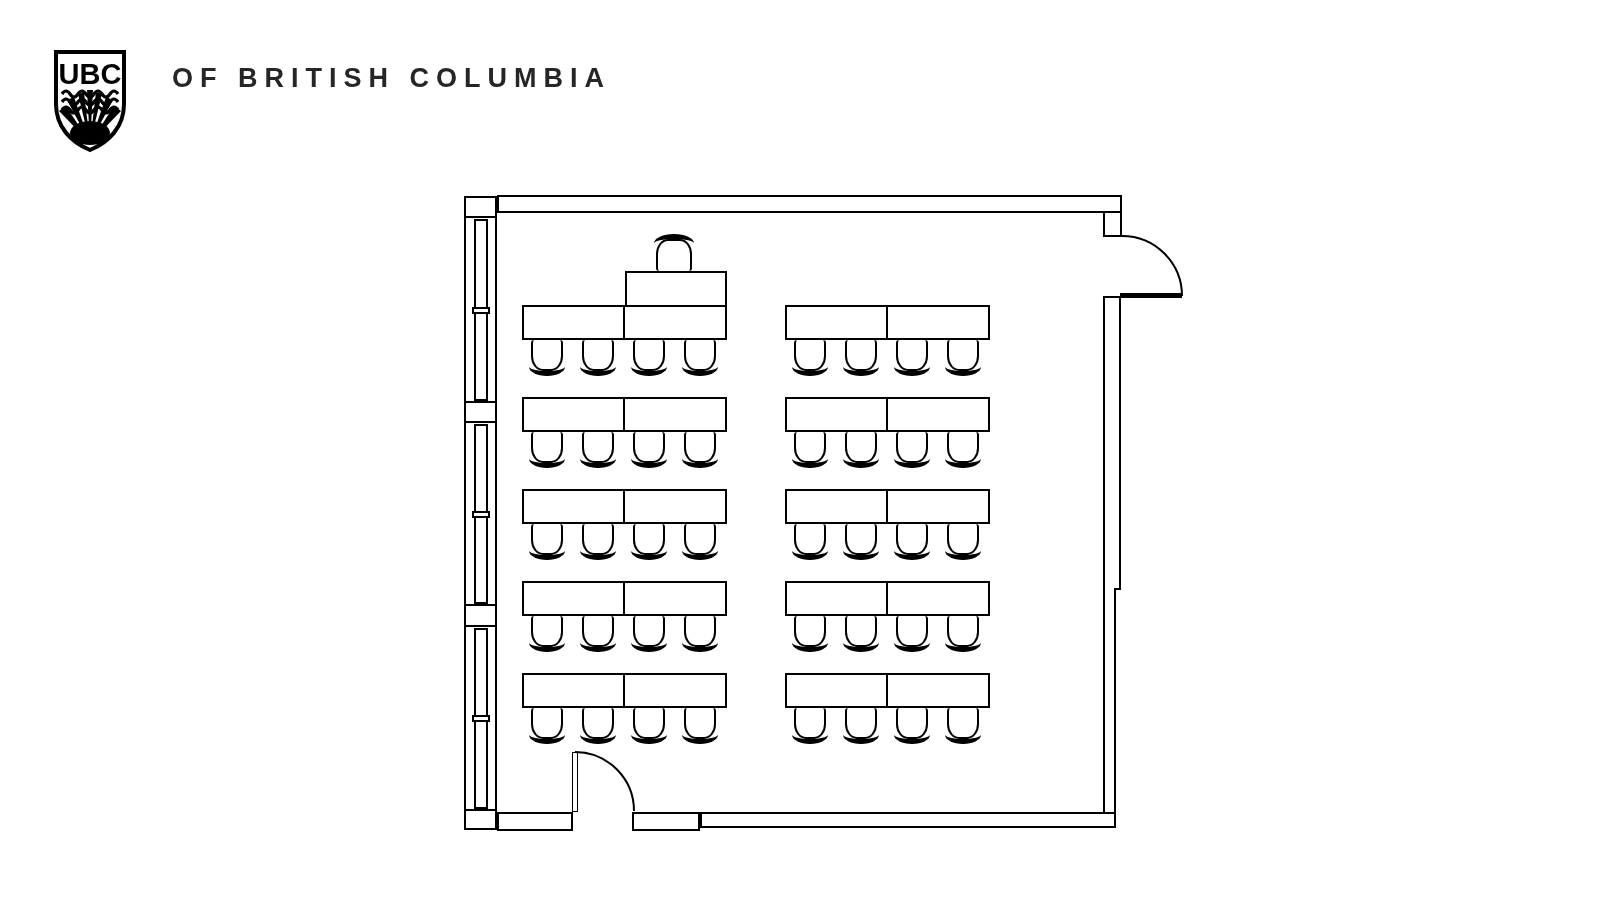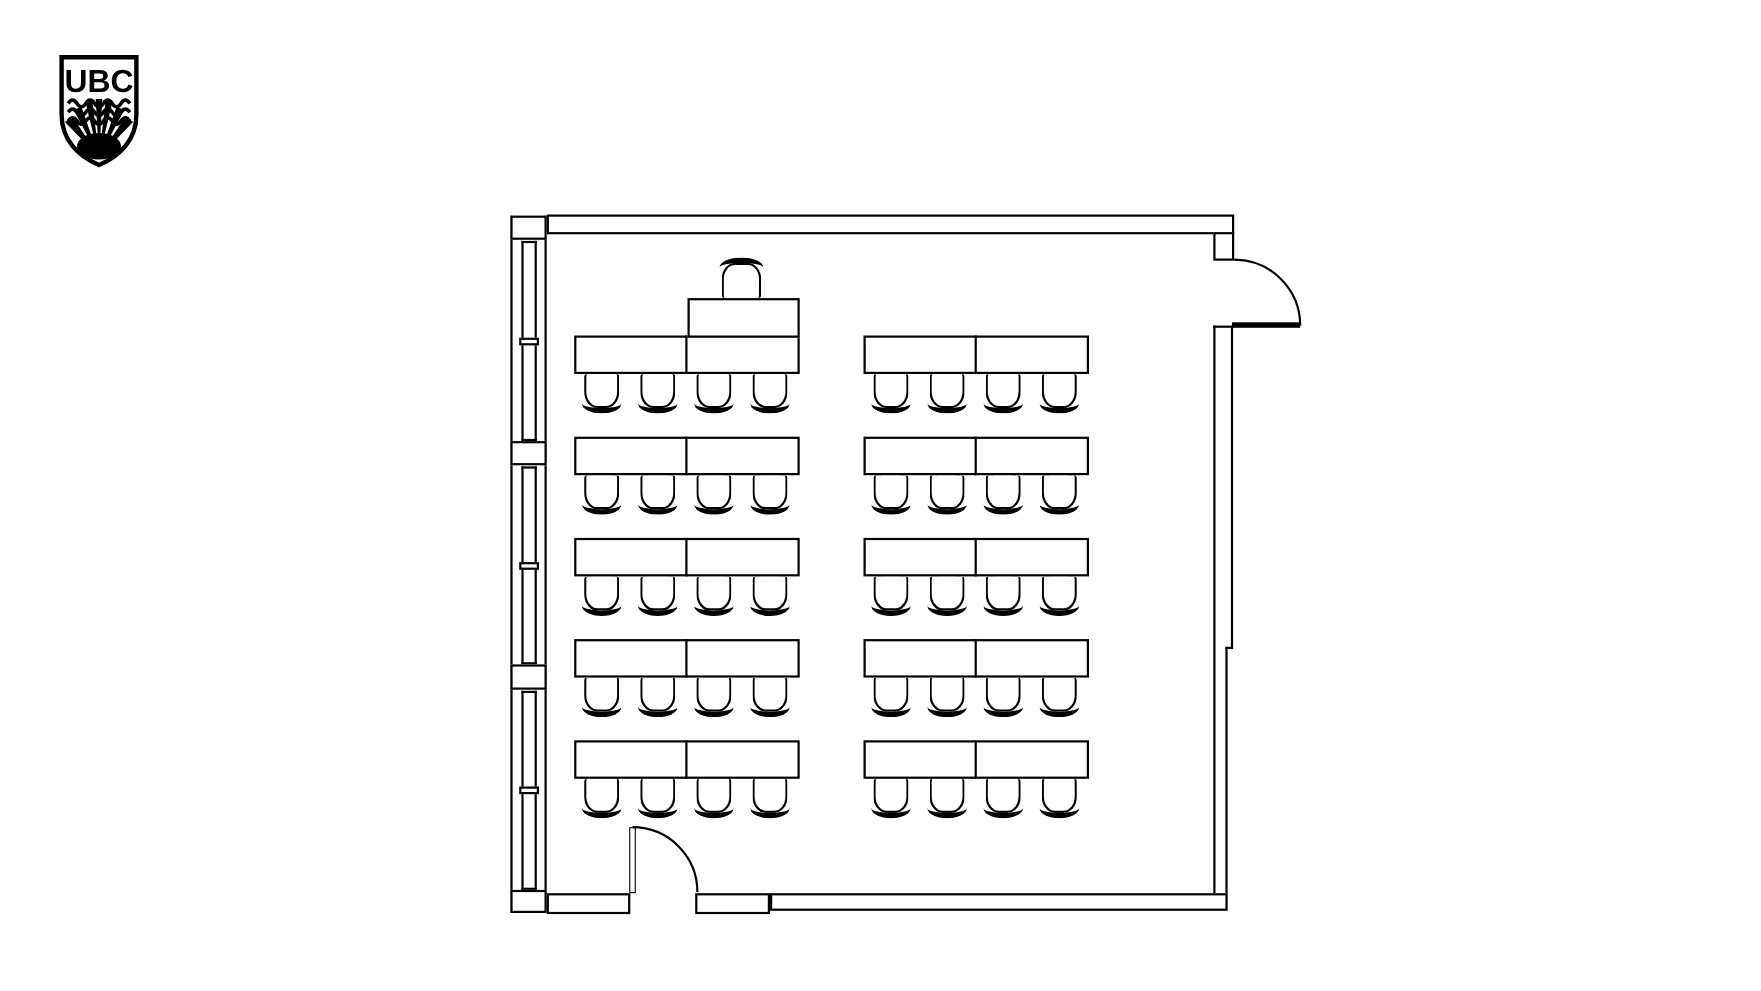--- a/index.html
+++ b/index.html
@@ -67,20 +67,21 @@
       <path d="M40,96 L28,47 L34,45 Z"></path>
       <path d="M40,96 L37,43 L43,43 Z"></path>
       <path d="M40,96 L46,45 L52,47 Z"></path>
       <path d="M40,96 L56,50 L63,53 Z"></path>
       <path d="M40,96 L64,59 L71,64 Z"></path>
       <ellipse cx="40" cy="86" rx="20" ry="12"></ellipse>
     </g>
   </svg>
 
   <div class="wordmark">
+    <div>OF BRITISH COLUMBIA</div>
   </div>
 
 
   <div class="plan">
 
     <div class="wallrect" style="left:497px;top:195px;width:625px;height:18px"></div>
 
     <div class="wallrect" style="left:1103px;top:211px;width:19px;height:26px"></div>
 
     <div class="ln" style="left:1103px;top:296px;width:18px;height:2px"></div>

